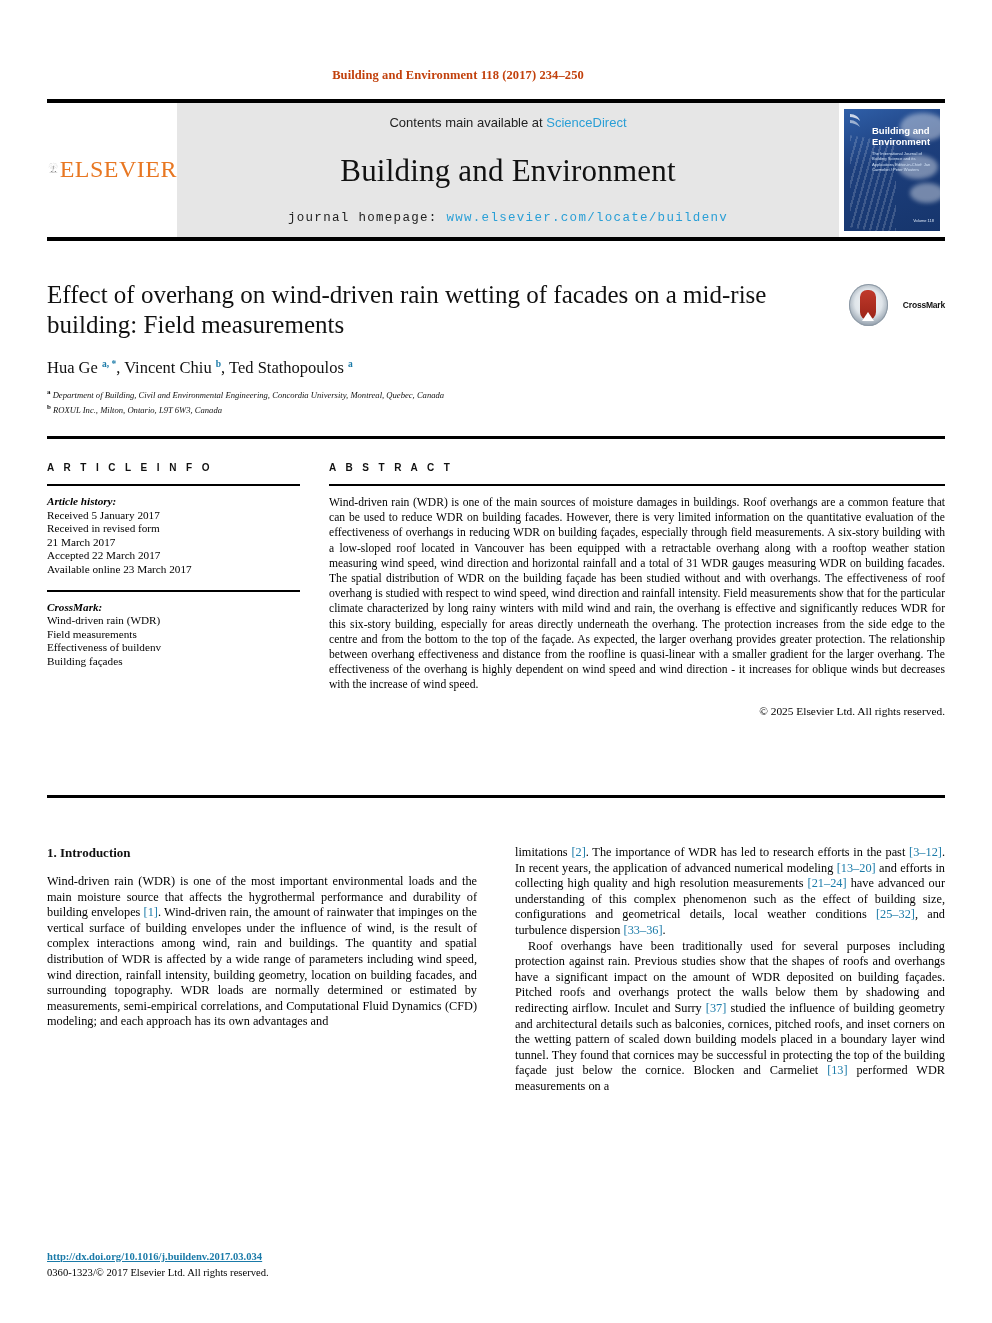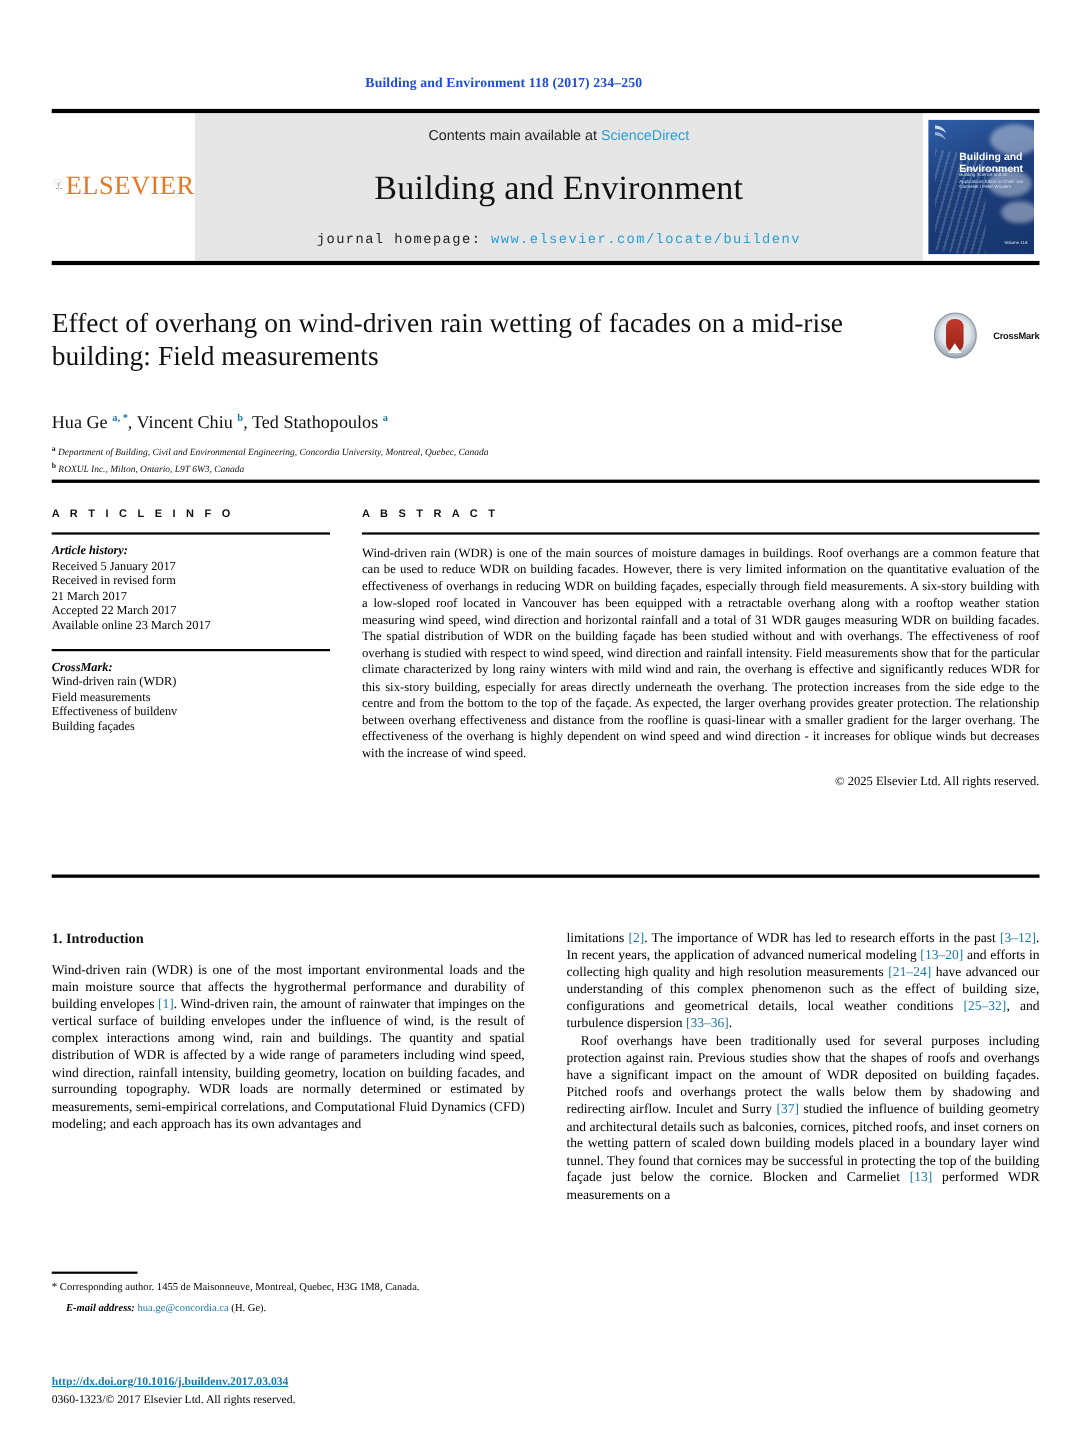--- a/index.html
+++ b/index.html
@@ -11,21 +11,21 @@
     overflow:hidden;
   }
   .page{position:relative;width:992px;height:1323px;}
 
   
   .runhead{
     position:absolute;left:0;top:68px;width:916px;
     text-align:center;
     font-family:"Liberation Serif", serif;
     font-weight:bold;font-size:12.5px;
-    color:#1d4ed8;letter-spacing:.1px;
+    color:#c2410c;letter-spacing:.1px;
   }
 
   
   .masthead{position:absolute;left:47px;top:99px;width:898px;}
   .rule-thick{height:4px;background:#000;width:898px;}
   .rule-thick.bottom{margin-top:0;}
   .mast-body{display:flex;height:134px;align-items:stretch;}
   .mast-logo{width:130px;flex:0 0 130px;position:relative;background:#fff;
     display:flex;flex-direction:row;align-items:center;justify-content:flex-end;padding-bottom:4px;}
   .tree{width:104px;height:96px;}
@@ -41,39 +41,39 @@
   .journal-name{
     font-family:"Liberation Serif", serif;
     font-size:31px;color:#111;letter-spacing:.2px;
   }
   .homepage-line{font-family:Liberation Mono, monospace;font-size:12.5px;color:#222;letter-spacing:1.3px;}
   .homepage-line .url{color:#2a9fd6;}
   .mast-cover{width:106px;flex:0 0 106px;background:#fff;display:flex;align-items:center;justify-content:center;}
   .cover-img{width:96px;height:122px;position:relative;overflow:hidden;
      background:linear-gradient(160deg,#2f5fa8 0%,#1d3f7d 40%,#16356c 100%);}
   .cover-cloud{position:absolute;border-radius:50%;background:rgba(255,255,255,.40);filter:blur(2px);}
-  .cover-title{position:absolute;left:28px;top:28px;color:#fff;
+  .cover-title{position:absolute;left:28px;top:16px;color:#fff;
      font-family:"Liberation Sans", sans-serif;font-size:9.5px;line-height:11px;font-weight:bold;}
   .cover-sub{position:absolute;left:28px;top:42px;color:#cfe0f5;
      font-family:"Liberation Sans", sans-serif;font-size:4.1px;line-height:5.4px;width:62px;}
   .cover-els{position:absolute;left:4px;top:4px;width:14px;height:16px;opacity:.9;}
   .cover-tower{position:absolute;left:6px;top:30px;width:46px;height:92px;
      background:repeating-linear-gradient(105deg,rgba(255,255,255,.16) 0 2px,rgba(0,0,0,0) 2px 6px);
      transform:skewY(9deg);}
   .cover-bottom{position:absolute;right:6px;bottom:8px;color:#dde8f7;font-size:4px;
      font-family:"Liberation Sans", sans-serif;}
 
   
   .titleblock{position:absolute;left:47px;top:280px;width:898px;}
   .art-title{
     font-family:"Liberation Serif", serif;
     font-size:25px;line-height:30px;color:#111;font-weight:400;
     width:760px;
   }
-  .authors{margin-top:34px;font-size:16.5px;color:#111;font-family:"Liberation Serif", serif;}
+  .authors{margin-top:18px;font-size:16.5px;color:#111;font-family:"Liberation Serif", serif;}
   .authors sup{font-size:9.5px;color:#1a7aa8;font-weight:bold;vertical-align:super;}
   .affil{margin-top:9px;font-style:italic;font-size:8.6px;line-height:11.6px;color:#111;}
   .affil sup{font-style:normal;font-weight:bold;font-size:7px;vertical-align:super;}
 
   .crossmark{position:absolute;right:0;top:2px;width:96px;height:46px;display:flex;align-items:center;gap:15px;}
   .cm-badge{width:42px;height:42px;border-radius:50%;
     background:radial-gradient(circle at 50% 45%, #f4f6f8 0%, #dfe5ea 45%, #9aa6b2 72%, #6d7a87 100%);
     position:relative;box-shadow:0 0 0 1px #8d99a5 inset;}
   .cm-inner{position:absolute;left:50%;top:6px;transform:translateX(-50%);
     width:16px;height:30px;border-radius:8px 8px 9px 9px;background:linear-gradient(180deg,#c0392b,#9b2418);}
@@ -267,27 +267,19 @@
     <div class="bcol">
       <div class="sec-title">1. Introduction</div>
       <div class="para">Wind-driven rain (WDR) is one of the most important environmental loads and the main moisture source that affects the hygrothermal performance and durability of building envelopes <span class="ref">[1]</span>. Wind-driven rain, the amount of rainwater that impinges on the vertical surface of building envelopes under the influence of wind, is the result of complex interactions among wind, rain and buildings. The quantity and spatial distribution of WDR is affected by a wide range of parameters including wind speed, wind direction, rainfall intensity, building geometry, location on building facades, and surrounding topography. WDR loads are normally determined or estimated by measurements, semi-empirical correlations, and Computational Fluid Dynamics (CFD) modeling; and each approach has its own advantages and</div>
     </div>
     <div class="bcol right">
       <div class="para" style="margin-top:0;">limitations <span class="ref">[2]</span>. The importance of WDR has led to research efforts in the past <span class="ref">[3–12]</span>. In recent years, the application of advanced numerical modeling <span class="ref">[13–20]</span> and efforts in collecting high quality and high resolution measurements <span class="ref">[21–24]</span> have advanced our understanding of this complex phenomenon such as the effect of building size, configurations and geometrical details, local weather conditions <span class="ref">[25–32]</span>, and turbulence dispersion <span class="ref">[33–36]</span>.</div>
       <div class="para tight">Roof overhangs have been traditionally used for several purposes including protection against rain. Previous studies show that the shapes of roofs and overhangs have a significant impact on the amount of WDR deposited on building façades. Pitched roofs and overhangs protect the walls below them by shadowing and redirecting airflow. Inculet and Surry <span class="ref">[37]</span> studied the influence of building geometry and architectural details such as balconies, cornices, pitched roofs, and inset corners on the wetting pattern of scaled down building models placed in a boundary layer wind tunnel. They found that cornices may be successful in protecting the top of the building façade just below the cornice. Blocken and Carmeliet <span class="ref">[13]</span> performed WDR measurements on a</div>
     </div>
   </div>
 
-  <div class="footnote">
-    <div class="fn-rule"></div>
-    <div class="fn-text"><span class="star">*</span> Corresponding author. 1455 de Maisonneuve, Montreal, Quebec, H3G 1M8, Canada.</div>
-    <div class="fn-email">
-      <span class="lab">E-mail address:</span>
-      <a href="#">hua.ge@concordia.ca</a><span> (H. Ge).</span>
-    </div>
-  </div>
 
   <div class="doi">
     <div><a class="doi-link" href="#">http://dx.doi.org/10.1016/j.buildenv.2017.03.034</a></div>
     <div class="doi-cr">0360-1323/© 2017 Elsevier Ltd. All rights reserved.</div>
   </div>
 
 </div>
 
 </body></html>

